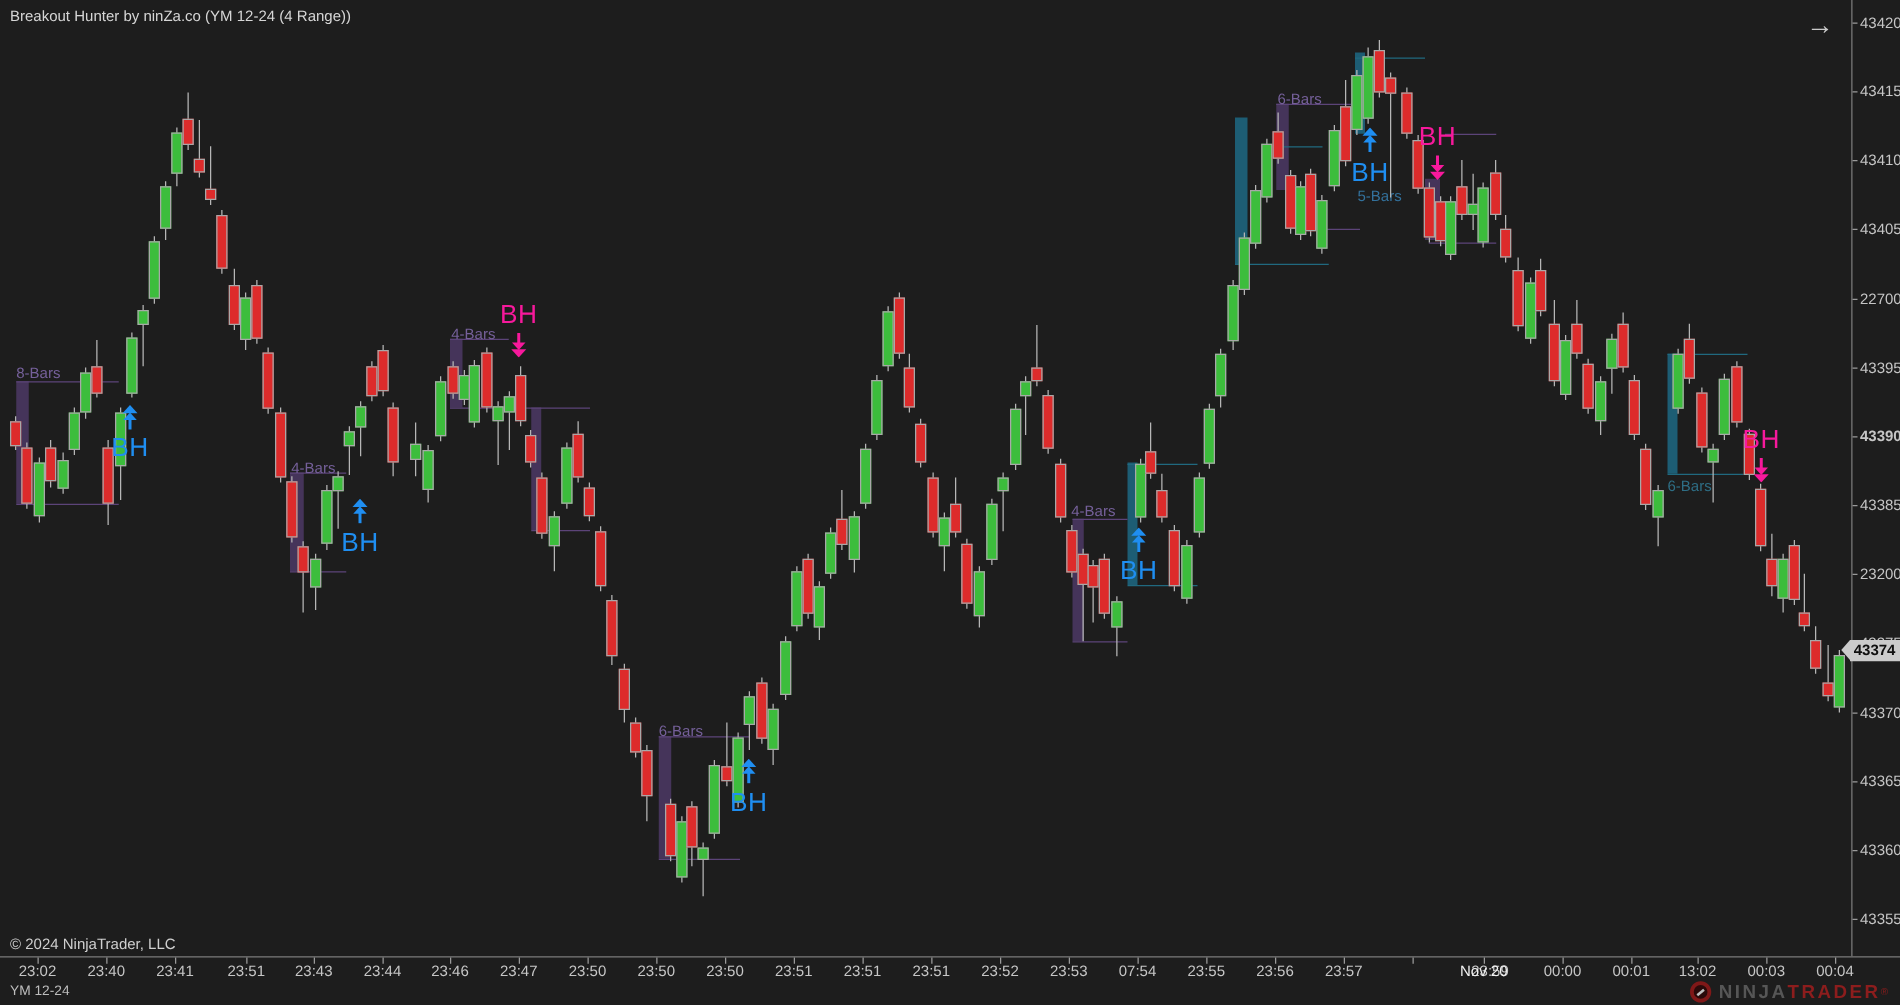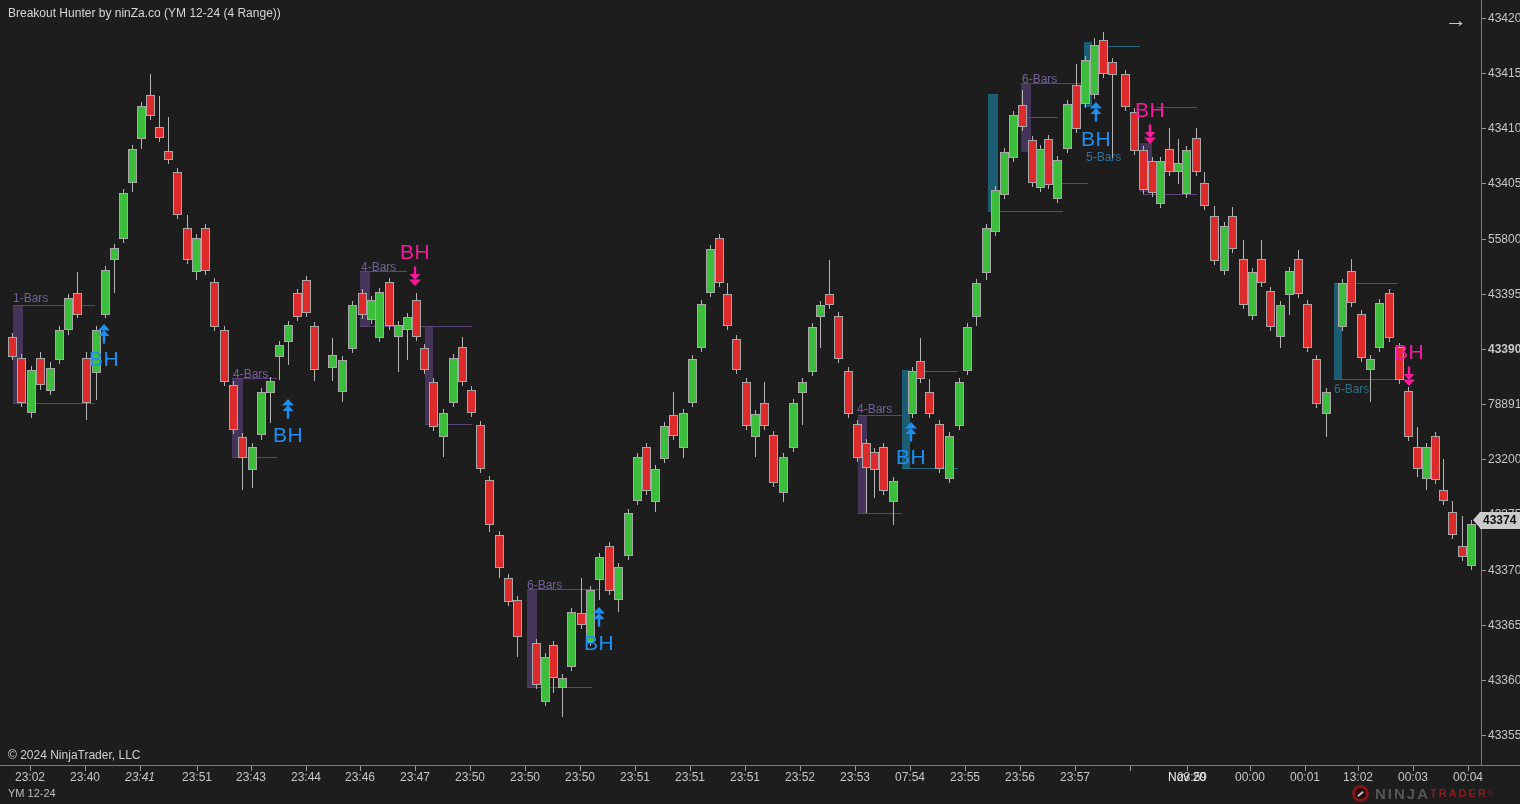--- a/index.html
+++ b/index.html
@@ -43,21 +43,21 @@
   #lastTag{position:absolute;left:1480px;top:512px;height:17px;background:#cbcbcb;color:#101010;
            font-size:12px;font-weight:bold;line-height:17px;padding:0 5px 0 3px;}
   #lastTag:before{content:"";position:absolute;left:-7px;top:0;border-right:7px solid #cbcbcb;
            border-top:8.5px solid transparent;border-bottom:8.5px solid transparent;}
   #brand{position:absolute;left:1352px;top:783px;height:20px;display:flex;align-items:center;}
   #brandIcon{width:17px;height:17px;border-radius:50%;border:3px solid #801818;box-sizing:border-box;
            background:#2a0a0a;position:relative;margin-right:6px;}
   #brandIcon:after{content:"";position:absolute;left:2px;top:5px;width:7px;height:2px;background:#c0c0c0;
            transform:rotate(-40deg);}
   .brandNinja{font-size:15px;font-weight:bold;letter-spacing:2px;color:#565656;}
-  .brandTrader{font-size:11px;font-weight:bold;letter-spacing:2px;color:#8c1d1d;}
+  .brandTrader{font-size:15px;font-weight:bold;letter-spacing:2px;color:#8c1d1d;}
   .brandReg{font-size:8px;color:#8c1d1d;vertical-align:super;}
 </style>
 </head>
 <body>
 
 <div id="stage">
   <div id="plot">
       <div class="zbox purple" style="left: 13px; top: 305px; width: 10px; height: 98px;"></div>
       <div class="zbox purple" style="left: 232px; top: 378px; width: 11px; height: 79px;"></div>
       <div class="zbox purple" style="left: 360px; top: 271px; width: 10px; height: 55px;"></div>
@@ -85,21 +85,21 @@
       <div class="zline purple" style="left: 1058px; top: 183px; width: 30px;"></div>
       <div class="zline purple" style="left: 1156px; top: 107px; width: 41px;"></div>
       <div class="zline purple" style="left: 1143px; top: 194px; width: 54px;"></div>
       <div class="zline teal" style="left: 902px; top: 371px; width: 56px;"></div>
       <div class="zline teal" style="left: 902px; top: 468px; width: 56px;"></div>
       <div class="zline teal" style="left: 988px; top: 211px; width: 75px;"></div>
       <div class="zline teal" style="left: 1018px; top: 117px; width: 40px;"></div>
       <div class="zline teal" style="left: 1084px; top: 46px; width: 56px;"></div>
       <div class="zline teal" style="left: 1334px; top: 283px; width: 64px;"></div>
       <div class="zline teal" style="left: 1334px; top: 379px; width: 61px;"></div>
-      <div class="zlabel purple" style="left: 13px; top: 291px;">1-Bars</div>
+      <div class="zlabel purple" style="left: 13px; top: 291px;">8-Bars</div>
       <div class="zlabel purple" style="left: 233px; top: 367px;">4-Bars</div>
       <div class="zlabel purple" style="left: 361px; top: 260px;">4-Bars</div>
       <div class="zlabel purple" style="left: 527px; top: 578px;">6-Bars</div>
       <div class="zlabel purple" style="left: 857px; top: 402px;">4-Bars</div>
       <div class="zlabel purple" style="left: 1022px; top: 72px;">6-Bars</div>
       <div class="zlabel steel" style="left: 1086px; top: 150px; text-align: center;">5-Bars</div>
       <div class="zlabel teal" style="left: 1334px; top: 382px;">6-Bars</div>
       <div class="wick" style="left: 12px; top: 333px; height: 27px;"></div>
       <div class="body r" style="left: 8px; top: 337px; height: 20px;"></div>
       <div class="wick" style="left: 21px; top: 354px; height: 53px;"></div>
@@ -468,27 +468,27 @@
   <div id="priceAxis">
       <div class="ptick" style="top: 18px;"></div>
       <div class="plabel" style="top: 11px;">43420</div>
       <div class="ptick" style="top: 73.15px;"></div>
       <div class="plabel" style="top: 66.15px;">43415</div>
       <div class="ptick" style="top: 128.3px;"></div>
       <div class="plabel" style="top: 121.3px;">43410</div>
       <div class="ptick" style="top: 183.45px;"></div>
       <div class="plabel" style="top: 176.45px;">43405</div>
       <div class="ptick" style="top: 238.6px;"></div>
-      <div class="plabel" style="top: 231.6px;">55800</div>
+      <div class="plabel" style="top: 231.6px;">22700</div>
       <div class="ptick" style="top: 293.75px;"></div>
       <div class="plabel" style="top: 286.75px;">43395</div>
       <div class="ptick" style="top: 348.9px;"></div>
       <div class="plabel" style="top: 341.9px; font-weight: bold;">43390</div>
       <div class="ptick" style="top: 404.05px;"></div>
-      <div class="plabel" style="top: 397.05px;">78891</div>
+      <div class="plabel" style="top: 397.05px;">43385</div>
       <div class="ptick" style="top: 459.2px;"></div>
       <div class="plabel" style="top: 452.2px;">23200</div>
       <div class="ptick" style="top: 514.35px;"></div>
       <div class="plabel" style="top: 507.35px;">43375</div>
       <div class="ptick" style="top: 569.5px;"></div>
       <div class="plabel" style="top: 562.5px;">43370</div>
       <div class="ptick" style="top: 624.65px;"></div>
       <div class="plabel" style="top: 617.65px;">43365</div>
       <div class="ptick" style="top: 679.8px;"></div>
       <div class="plabel" style="top: 672.8px;">43360</div>
@@ -496,21 +496,21 @@
       <div class="plabel" style="top: 727.95px;">43355</div>
     </div>
   <div id="lastTag" style="top: 512px;"><span>43374</span></div>
   <div id="copyright">© 2024 NinjaTrader, LLC</div>
   <div id="timeAxis">
       <div class="ttick" style="left: 30px;"></div>
       <div class="tlabel" style="left: 30px;">23:02</div>
       <div class="ttick" style="left: 85px;"></div>
       <div class="tlabel" style="left: 85px;">23:40</div>
       <div class="ttick" style="left: 140px;"></div>
-      <div class="tlabel" style="left: 140px; font-style: italic;">23:41</div>
+      <div class="tlabel" style="left: 140px;">23:41</div>
       <div class="ttick" style="left: 197px;"></div>
       <div class="tlabel" style="left: 197px;">23:51</div>
       <div class="ttick" style="left: 251px;"></div>
       <div class="tlabel" style="left: 251px;">23:43</div>
       <div class="ttick" style="left: 306px;"></div>
       <div class="tlabel" style="left: 306px;">23:44</div>
       <div class="ttick" style="left: 360px;"></div>
       <div class="tlabel" style="left: 360px;">23:46</div>
       <div class="ttick" style="left: 415px;"></div>
       <div class="tlabel" style="left: 415px;">23:47</div>

